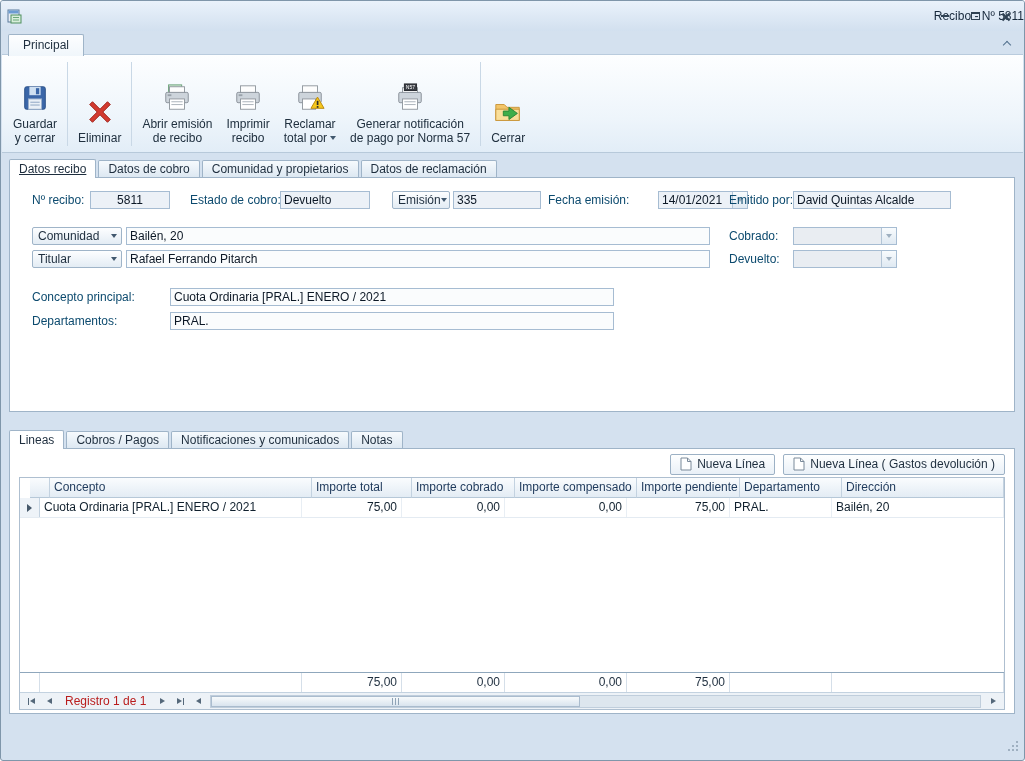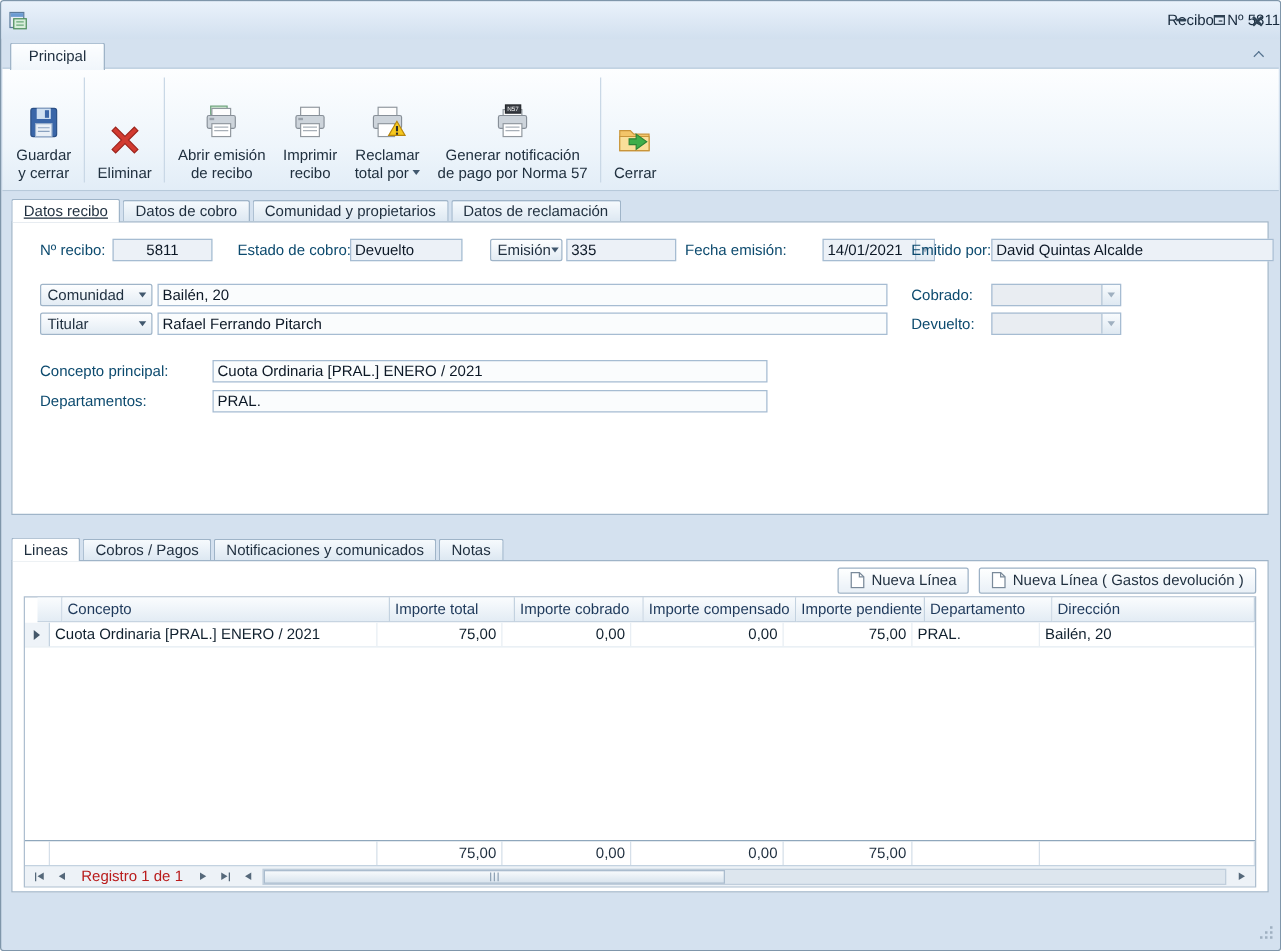--- a/index.html
+++ b/index.html
@@ -291,21 +291,21 @@
 
       <span class="lbl" style="left:538px; top:13px;">Fecha emisión:</span>
       <div class="field" style="left:616px; top:13px; width:90px;margin-left:32px;">
           <span class="fv">14/01/2021</span>
           <span class="dd-btn">
             <i class="arr dis"></i>
           </span>
         </div>
 
       <span class="lbl" style="left:719px; top:13px;">Emitido por:</span>
-      <div class="field" style="left:783px; top:13px; width:226px;">
+      <div class="field" style="left:783px; top:13px; width:158px;">
           <span class="fv">David Quintas Alcalde</span>
         </div>
 
       <div class="combo" style="left:22px; top:49px; width:90px;">
           <span class="cv">Comunidad</span>
           <i class="arr"></i>
         </div>
       <div class="field lightbg" style="left:116px; top:49px; width:584px;">
           <span class="fv">Bailén, 20</span>
         </div>

